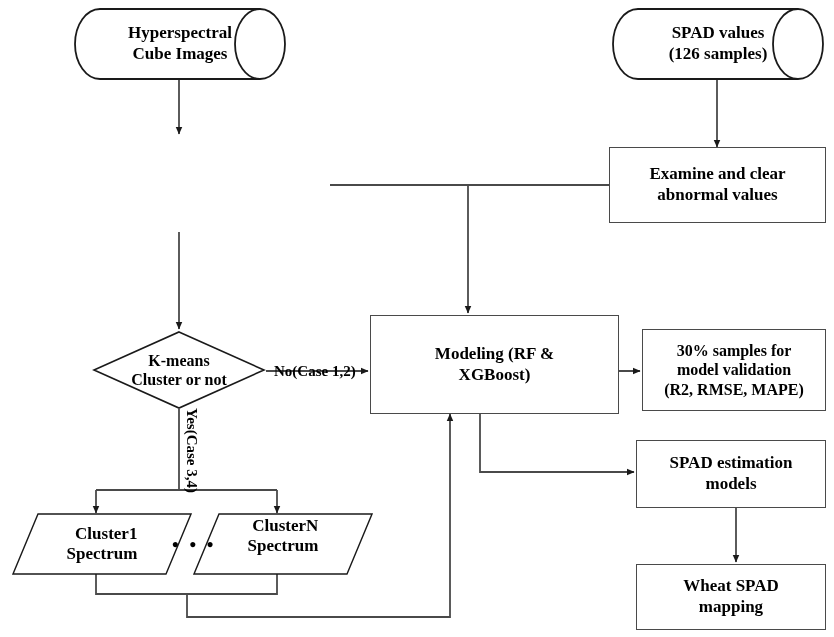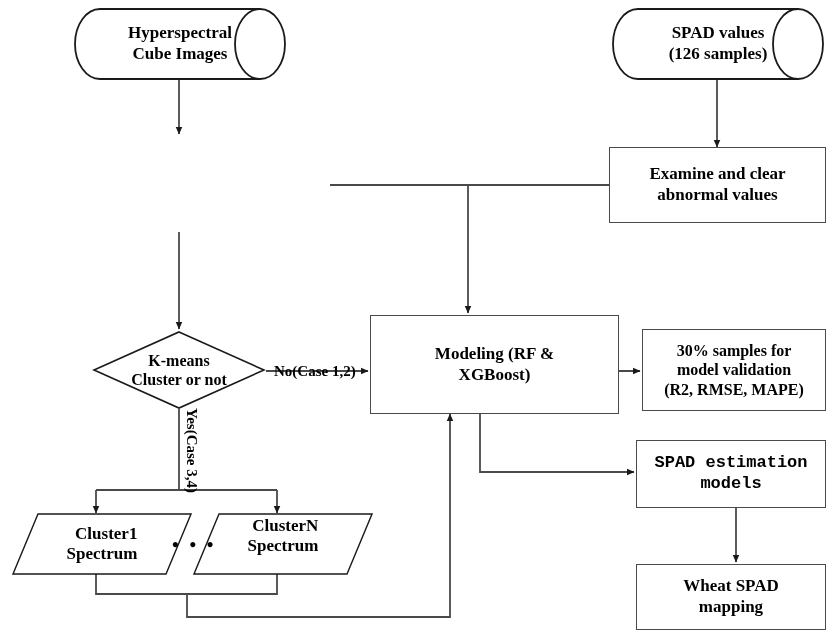--- a/index.html
+++ b/index.html
@@ -207,21 +207,21 @@
     <div class="rect-label" style="font-size:17px;">Modeling (RF &amp;
 XGBoost)</div>
   </div>
 
   <div class="node rect" style="left:642px; top:329px; width:184px; height:82px;">
     <div class="rect-label" style="font-size:16px;">30% samples for
 model validation
 (R2, RMSE, MAPE)</div>
   </div>
 
-  <div class="node rect" style="left:636px; top:440px; width:190px; height:68px;font-family:Liberation Mono, monospace;">
+  <div class="node rect" style="left:636px; top:440px; width:190px; height:68px;">
     <div class="rect-label" style="font-size:17px;">SPAD estimation
 models</div>
   </div>
 
   <div class="node rect" style="left:636px; top:564px; width:190px; height:66px;">
     <div class="rect-label" style="font-size:17px;">Wheat SPAD
 mapping</div>
   </div>
 
   <div class="para-wrap" style="left:12px; top:513px; width:180px; height:62px;">

